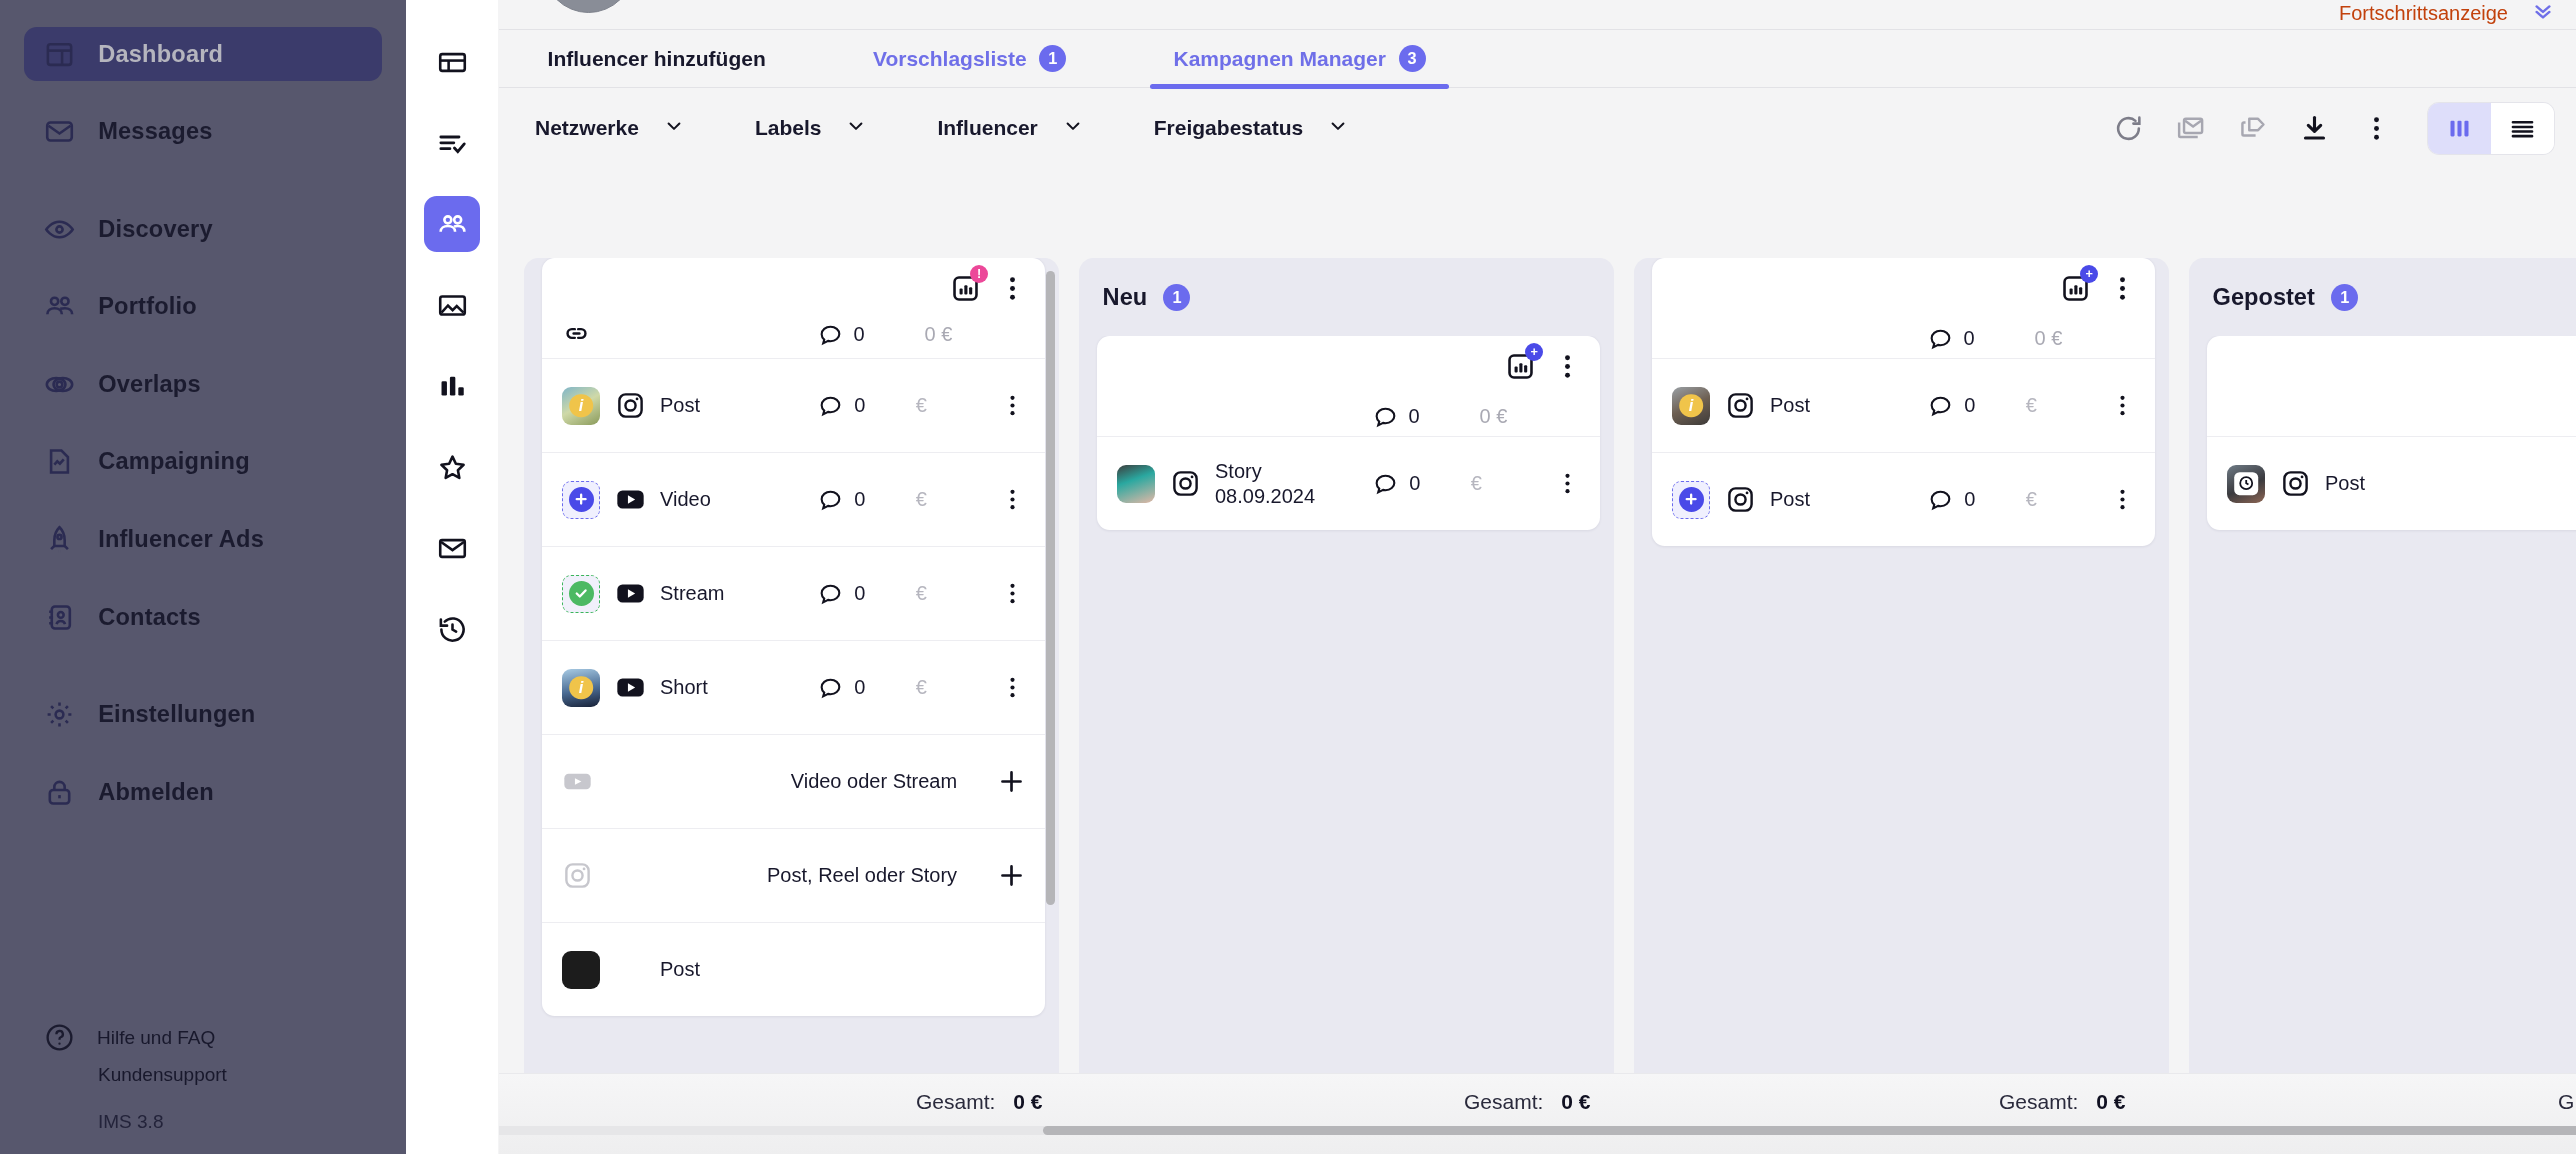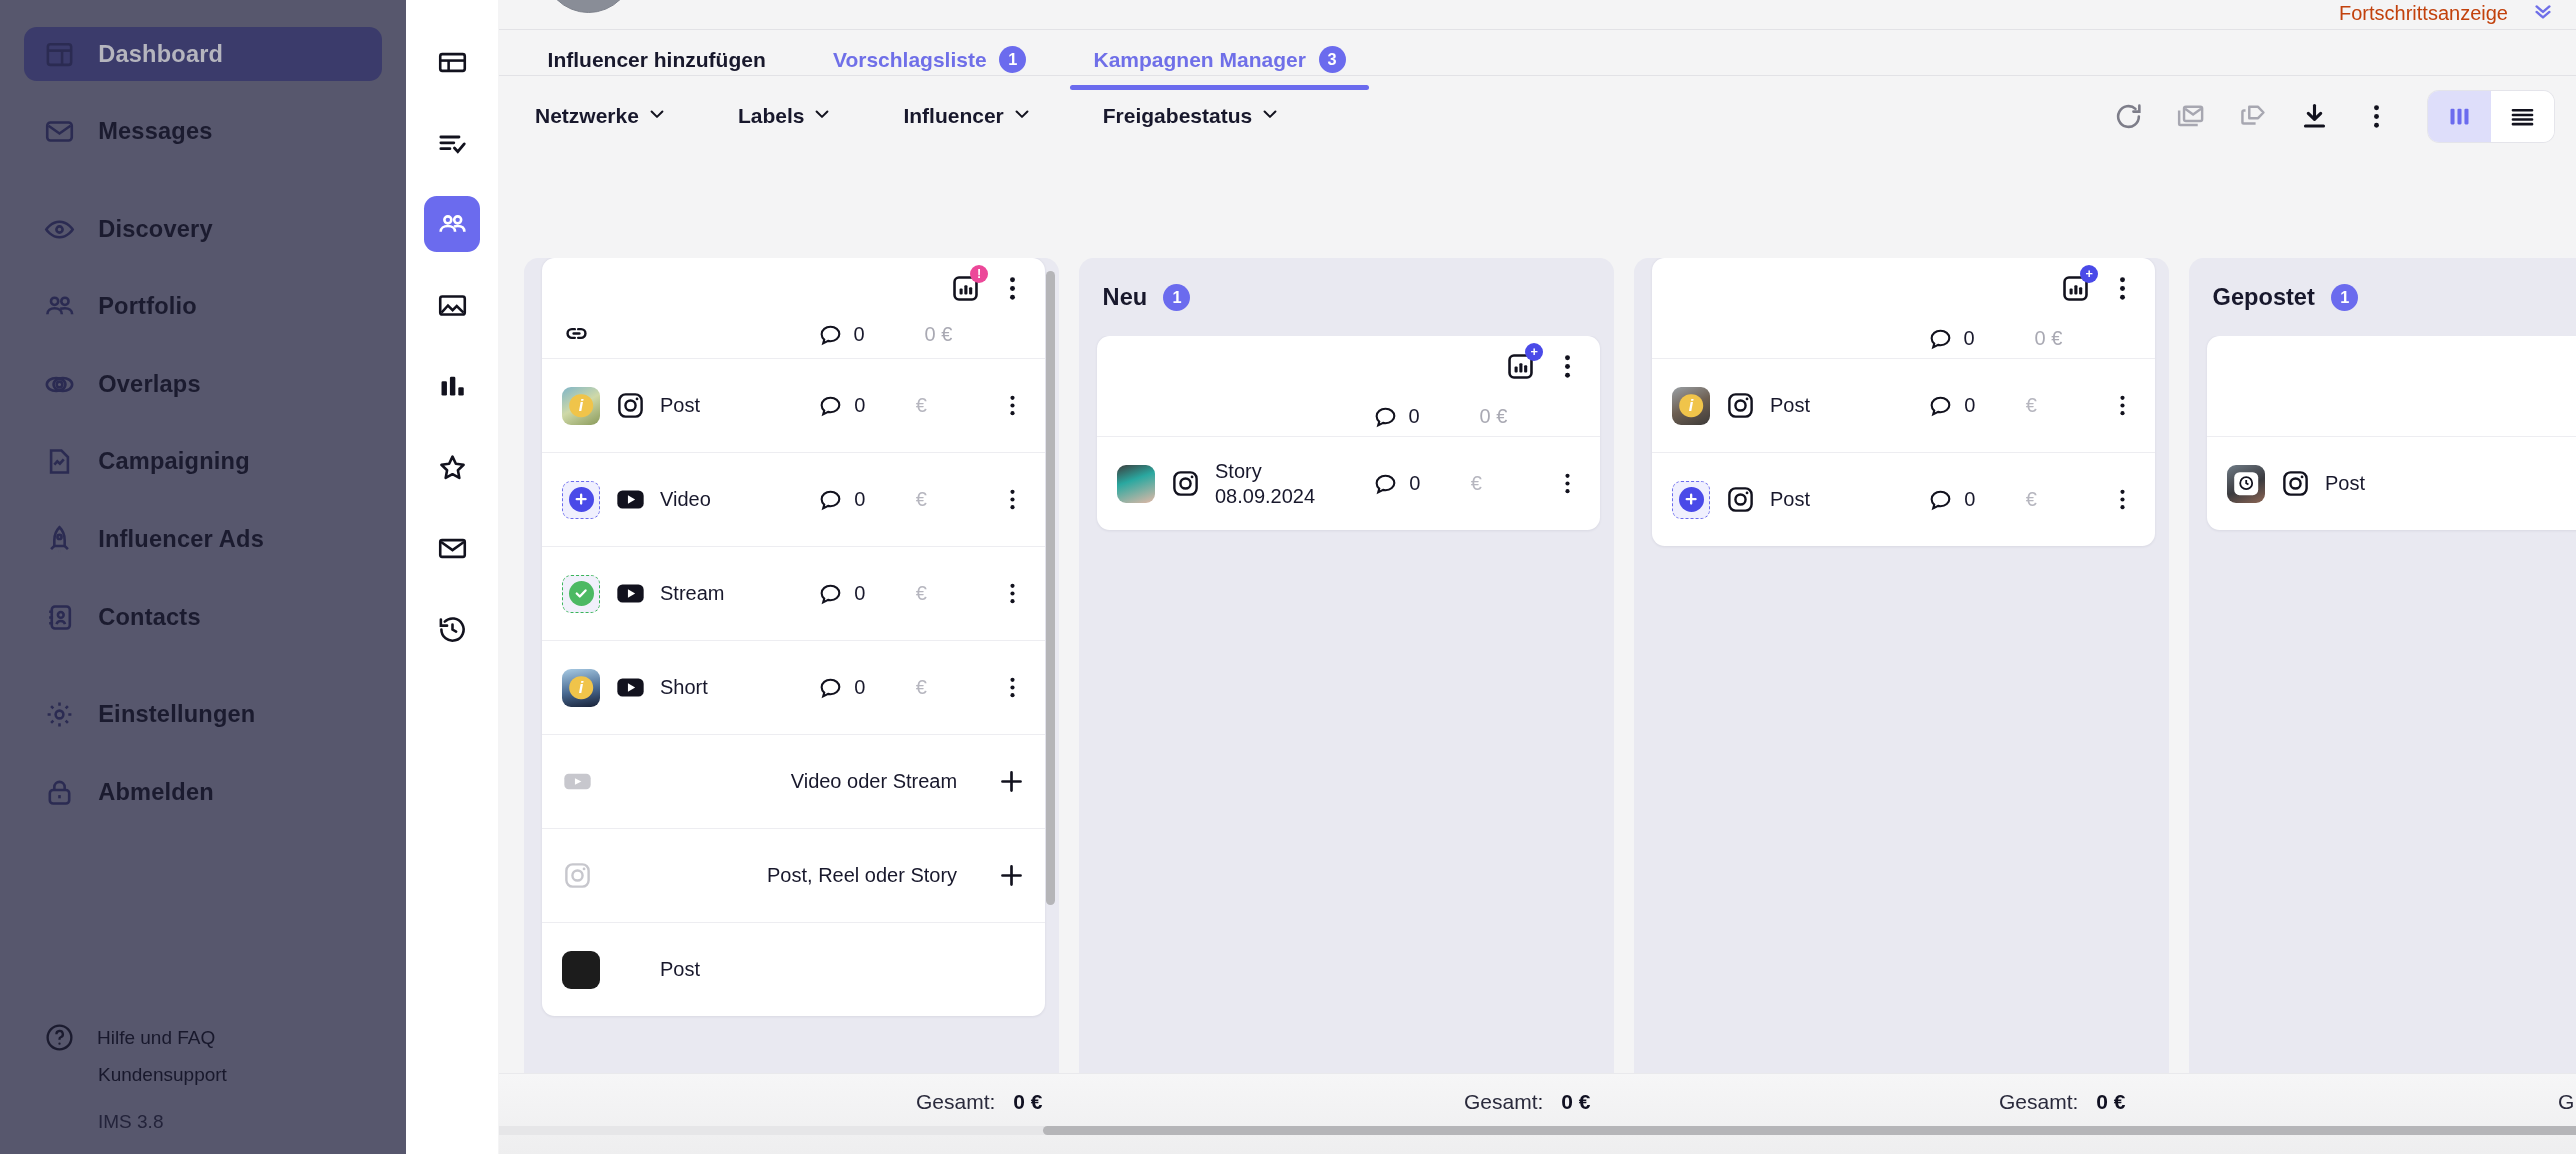--- a/index.html
+++ b/index.html
@@ -71,23 +71,23 @@
     background: #898d97; border: 0.9px solid #7e828c;
   }
   .progress-link {
     position: absolute; right: 22px; top: 0px;
     display: flex; align-items: center; gap: 24px;
     color: #c2410c; font-size: 20px; cursor: pointer;
   }
 
   
   .tabs {
-    position: relative; height: 47px;
+    position: relative; height: 59px;
     border-top: 0.9px solid #e2e2e6; border-bottom: 0.9px solid #e2e2e6;
-    display: flex; align-items: flex-start; padding-left: 25px;
+    display: flex; align-items: center; padding-left: 25px; gap: 40px;
   }
   .tab {
     display: flex; align-items: center; gap: 12.7px;
     height: 59px; padding: 0 23.6px; margin-right: 20px;
     font-size: 21px; font-weight: 700; color: #18182c;
     cursor: pointer; position: relative;
   }
   .tab.link { color: #6f6fe8; }
   .tab.active { color: #6f6fe8; }
   .tab.active::after {
@@ -98,21 +98,21 @@
     min-width: 27px; height: 27px; padding: 0 7.3px; border-radius: 13.6px;
     background: #6b6bee; color: #fff; font-size: 16.3px; font-weight: 700;
     display: flex; align-items: center; justify-content: center;
   }
 
   
   .filterbar {
     height: 80px; display: flex; align-items: center; padding: 0 22px 0 25px;
   }
   .filter {
-    display: flex; align-items: center; gap: 8px;
+    display: flex; align-items: center; gap: 25px;
     font-size: 21px; font-weight: 700; color: #18182c;
     margin-right: 49px; padding: 7.3px 11px; cursor: pointer;
   }
   .spacer { flex: 1 1 auto; }
   .tool {
     width: 53px; height: 53px; margin-left: 9px;
     display: flex; align-items: center; justify-content: center;
     cursor: pointer; border-radius: 9px;
   }
   .viewtoggle {

